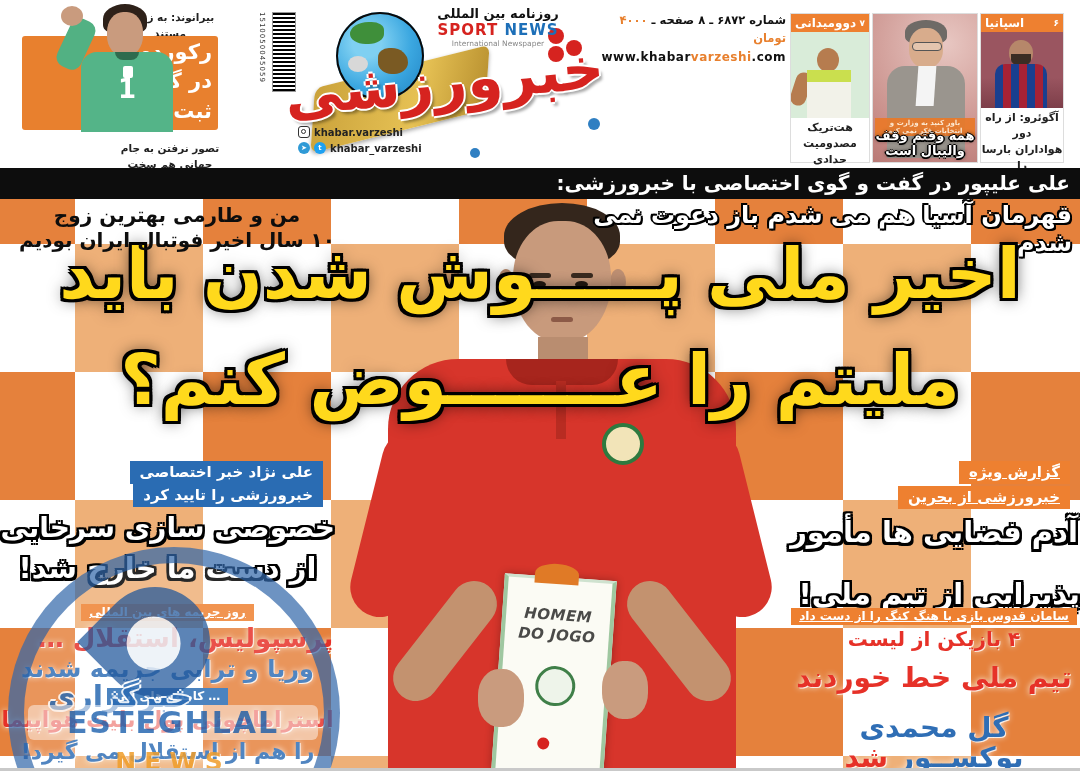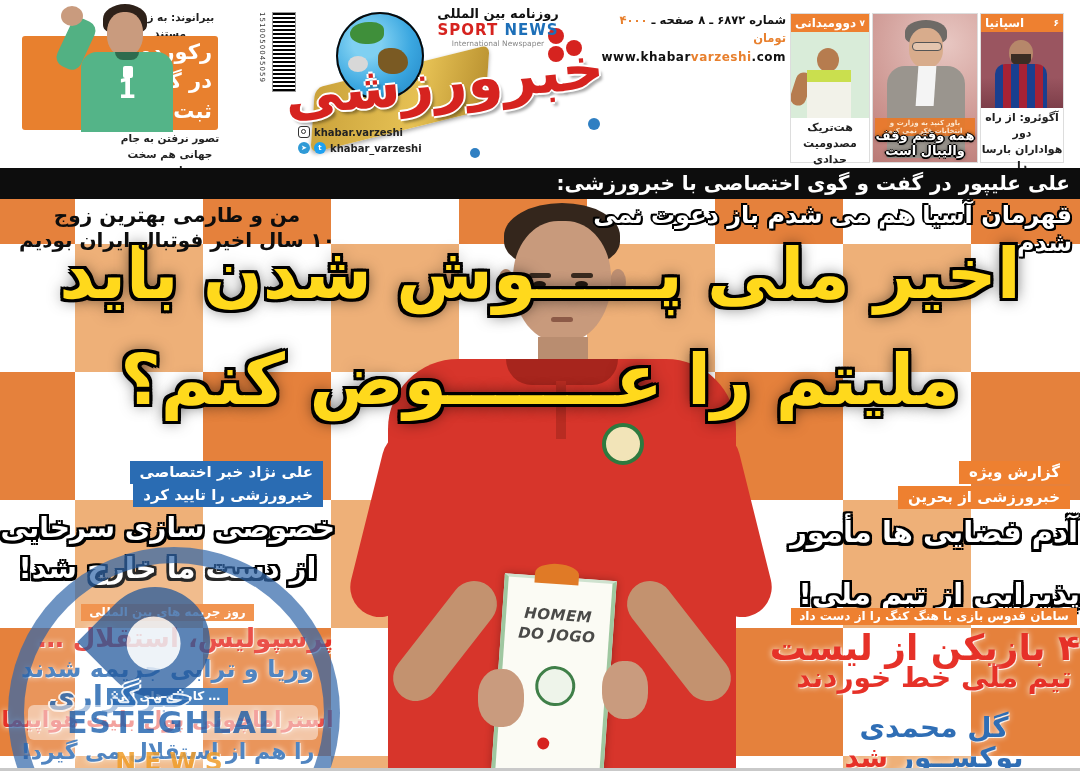--- a/index.html
+++ b/index.html
@@ -126,21 +126,21 @@
      border-right:4px solid #9fc7a0;border-top:3px solid #cfe2cf;transform:rotate(4deg);box-shadow:0 0 8px rgba(0,0,0,.3);z-index:3;}
   .trophy-top{left:26px;top:-16px;width:44px;height:20px;background:#e07a26;border-radius:50% 50% 0 0;}
   .trophy-txt{left:0;top:26px;width:100%;text-align:center;font-weight:900;font-style:italic;
      color:#4a4a48;font-size:15px;line-height:1.3;letter-spacing:.5px;}
   .trophy-emb{left:34px;top:86px;width:34px;height:34px;border-radius:50%;border:3px solid #3f7f48;
      background:#eef4ea;}
   .trophy-logo{left:40px;top:158px;width:12px;height:12px;border-radius:50%;background:#d6231f;}
   
   .col-label{display:inline-block;background:#2a6cb3;color:#fff;font-weight:900;font-size:15px;
      padding:2px 10px 3px;direction:rtl;}
-  .col-label.orange{background:#ee8030;}
+  .col-label.orange{background:#ee8030;text-decoration:underline;}
   .col-label.small{font-size:12px;font-weight:700;padding:1px 8px 2px;}
   .outline-head{color:#fff;font-weight:900;font-size:29px;text-align:center;direction:rtl;white-space:nowrap;
      text-shadow:-2.5px 0 #000,2.5px 0 #000,0 2.5px #000,0 -2.5px #000,2.5px 2.5px #000,-2.5px -2.5px #000,2.5px -2.5px #000,-2.5px 2.5px #000;z-index:6;}
   .red-head{color:#e63128;font-weight:900;text-align:center;direction:rtl;white-space:nowrap;z-index:6;
      text-shadow:0 0 6px rgba(255,255,255,.9),1px 1px 0 rgba(255,255,255,.8);}
   .blue-head{color:#2f6eb5;font-weight:900;text-align:center;direction:rtl;white-space:nowrap;z-index:6;
      text-shadow:0 0 6px rgba(255,255,255,.9),1px 1px 0 rgba(255,255,255,.8);}
   .leftcol{left:0;top:0;width:335px;height:572px;z-index:6;}
   .rightcol{right:0;top:0;width:292px;height:572px;z-index:6;}
   .ctr{left:0;right:0;}
@@ -182,21 +182,21 @@
       <div class="abs gk-fist"></div>
       <div class="abs gk-hair"></div>
       <div class="abs gk-face"></div>
       <div class="abs gk-torso">
         <div class="abs gk-collar"></div>
         <div class="abs gk-badge"></div>
         <div class="abs gk-num">1</div>
       </div>
     </div>
 
-    <div class="abs note fa" style="left:118px;top:131px;width:104px;">
+    <div class="abs note fa" style="left:118px;top:141px;width:104px;">
       <div>تصور نرفتن به جام</div>
       <div>جهانی هم سخت است</div>
     </div>
 
     <div class="abs barcode"></div>
     <div class="abs barcode-num">1510050045059</div>
 
     <div class="abs swoosh"></div>
     <div class="abs globe">
       <div class="abs land1"></div>
@@ -366,21 +366,21 @@
       <div class="abs" style="right:10px;top:262px;text-align:right;z-index:6;">
         <div><span class="col-label orange">گزارش ویژه</span></div>
         <div style="margin-top:2px;"><span class="col-label orange">خبرورزشی از بحرین</span></div>
       </div>
       <div class="abs outline-head ctr" style="top:316px;">آدم فضایی ها مأمور</div>
       <div class="abs outline-head ctr" style="top:378px;margin-left:16px;">پذیرایی از تیم ملی!</div>
 
       <div class="abs ctr" style="top:406px;text-align:center;z-index:6;">
         <span class="col-label orange small">سامان قدوس بازی با هنگ کنگ را از دست داد</span>
       </div>
-      <div class="abs red-head ctr" style="top:428px;font-size:36px;">۴ بازیکن از لیست</div>
+      <div class="abs red-head ctr" style="top:428px;font-size:20px;">۴ بازیکن از لیست</div>
       <div class="abs red-head ctr" style="top:462px;font-size:28px;">تیم ملی خط خوردند</div>
 
       <div class="abs blue-head ctr" style="top:512px;font-size:28px;">گل محمدی</div>
       <div class="abs blue-head ctr fa" style="top:542px;font-size:28px;">
         <span>بوکســور </span><span style="color:#e63128;">شد</span>
       </div>
     </div>
 
     <div class="abs wm">
       <div class="abs wm-ring"></div>

